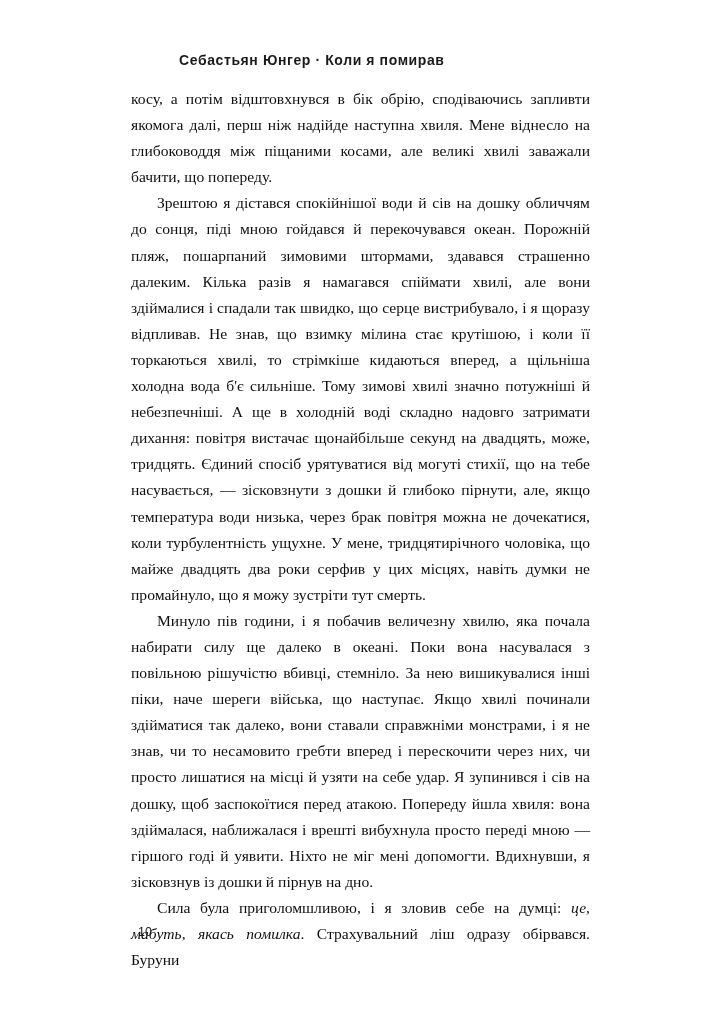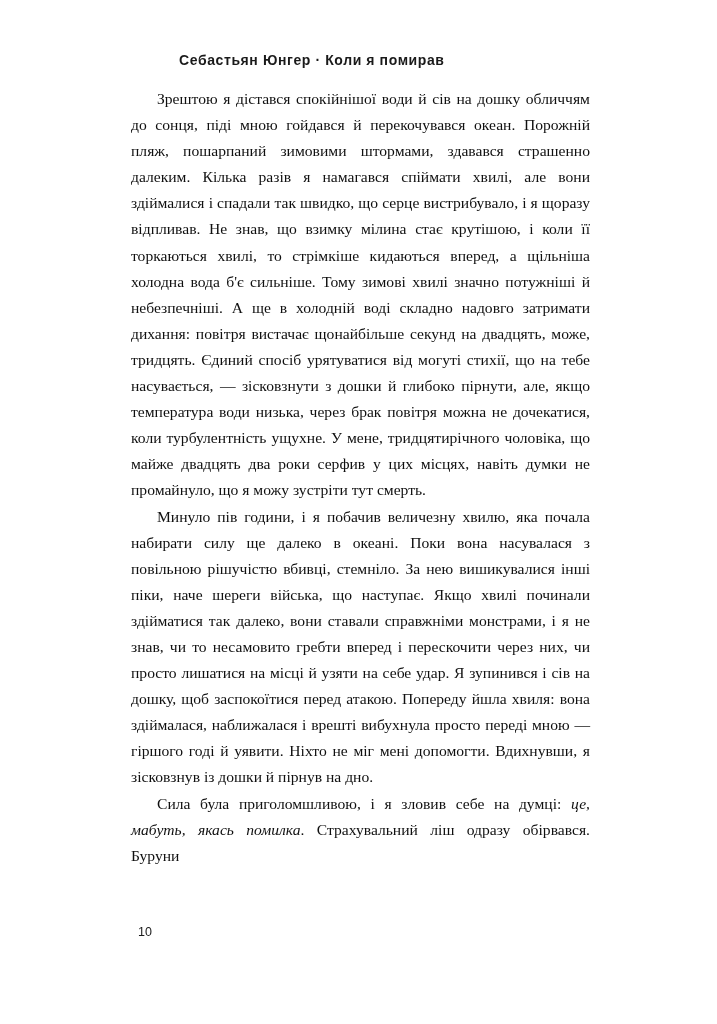--- a/index.html
+++ b/index.html
@@ -67,20 +67,21 @@
   }
 </style>
 </head>
 <body>
 
 <div class="page">
 
   <div class="running-head">Себастьян Юнгер · Коли я помирав</div>
 
   <div class="body-text">
+      <p class="no-indent"><span>косу, а потім відштовхнувся в бік обрію, сподіваючись запливти якомога далі, перш ніж надійде наступна хвиля. Мене віднесло на глибоководдя між піщаними косами, але великі хвилі заважали бачити, що попереду.</span></p>
       <p><span>Зрештою я дістався спокійнішої води й сів на дошку обличчям до сонця, піді мною гойдався й перекочувався океан. Порожній пляж, пошарпаний зимовими штормами, здавався страшенно далеким. Кілька разів я намагався спіймати хвилі, але вони здіймалися і спадали так швидко, що серце вистрибувало, і я щоразу відпливав. Не знав, що взимку мілина стає крутішою, і коли її торкаються хвилі, то стрімкіше кидаються вперед, а щільніша холодна вода б'є сильніше. Тому зимові хвилі значно потужніші й небезпечніші. А ще в холодній воді складно надовго затримати дихання: повітря вистачає щонайбільше секунд на двадцять, може, тридцять. Єдиний спосіб урятуватися від могуті стихії, що на тебе насувається, — зісковзнути з дошки й глибоко пірнути, але, якщо температура води низька, через брак повітря можна не дочекатися, коли турбулентність ущухне. У мене, тридцятирічного чоловіка, що майже двадцять два роки серфив у цих місцях, навіть думки не промайнуло, що я можу зустріти тут смерть.</span></p>
       <p><span>Минуло пів години, і я побачив величезну хвилю, яка почала набирати силу ще далеко в океані. Поки вона насувалася з повільною рішучістю вбивці, стемніло. За нею вишикувалися інші піки, наче шереги війська, що наступає. Якщо хвилі починали здійматися так далеко, вони ставали справжніми монстрами, і я не знав, чи то несамовито гребти вперед і перескочити через них, чи просто лишатися на місці й узяти на себе удар. Я зупинився і сів на дошку, щоб заспокоїтися перед атакою. Попереду йшла хвиля: вона здіймалася, наближалася і врешті вибухнула просто переді мною — гіршого годі й уявити. Ніхто не міг мені допомогти. Вдихнувши, я зісковзнув із дошки й пірнув на дно.</span></p>
       <p><span>Сила була приголомшливою, і я зловив себе на думці: </span><em>це, мабуть, якась помилка</em><span>. Страхувальний ліш одразу обірвався. Буруни</span></p>
     </div>
 
   <div class="folio">10</div>
 
 </div>
 
 </body></html>

